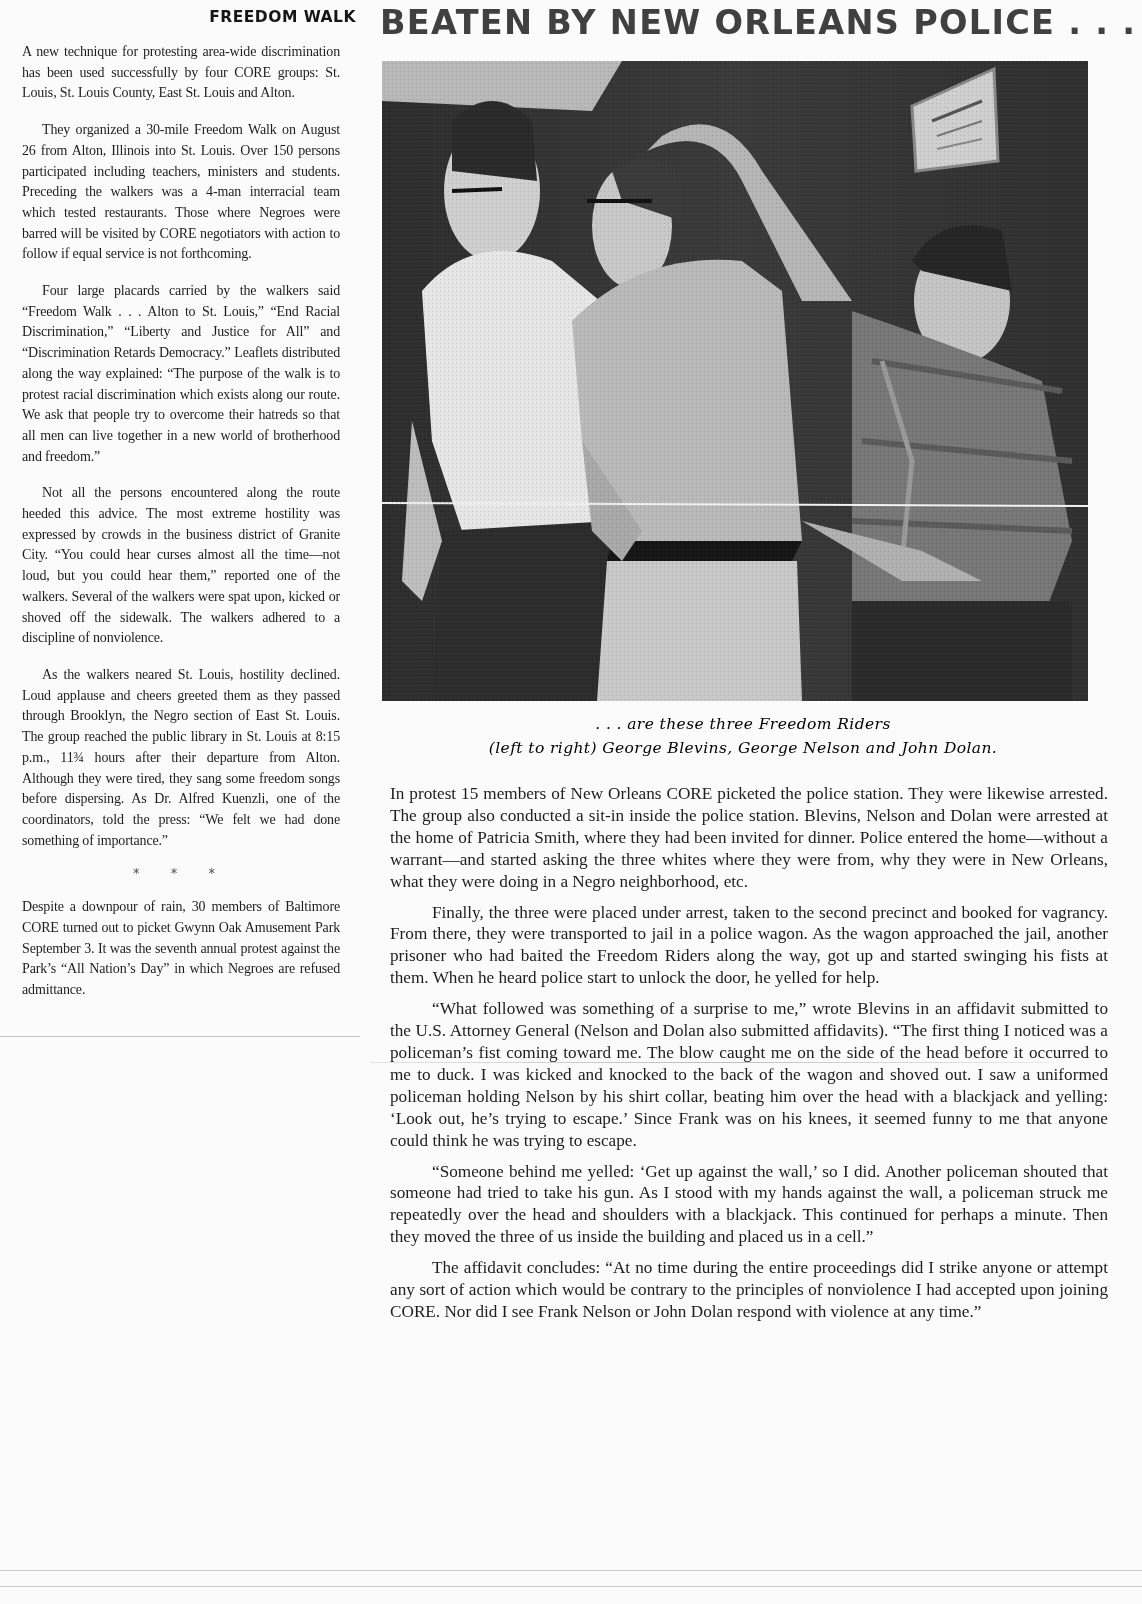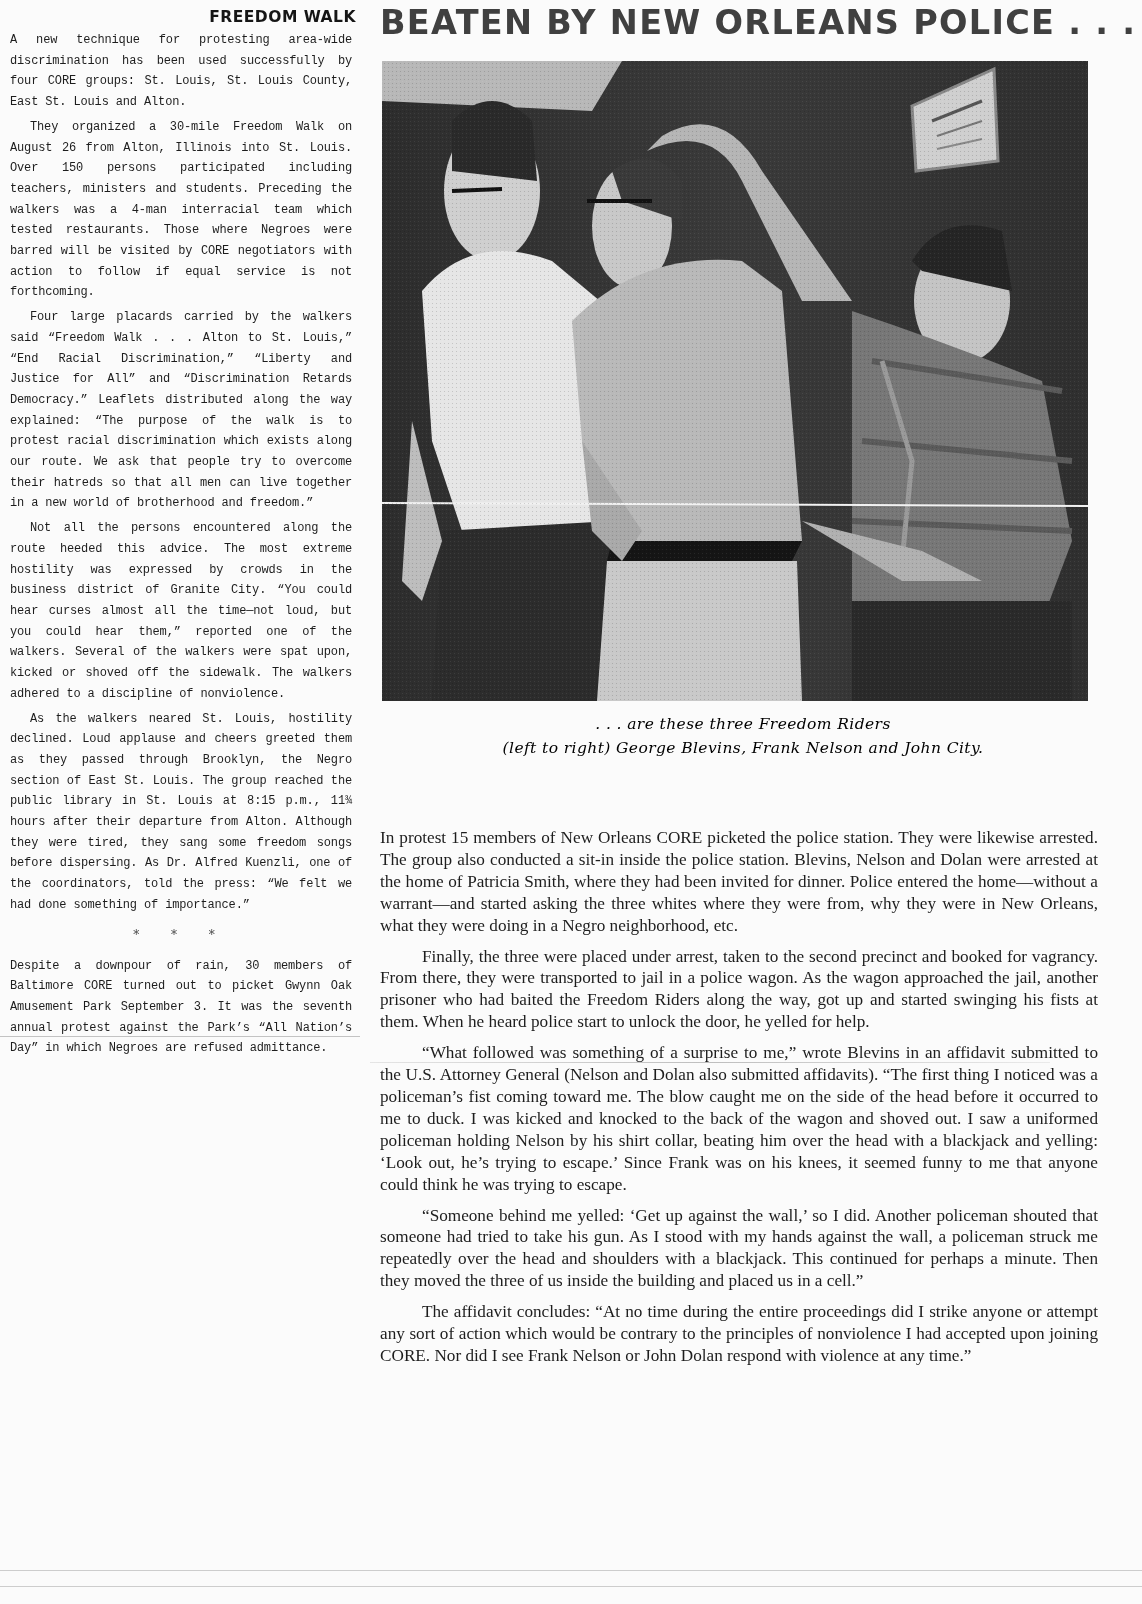--- a/index.html
+++ b/index.html
@@ -11,23 +11,23 @@
   }
   .col-left {
     position: absolute; left: 6px; top: 8px; width: 350px;
   }
   .section-head {
     font-family: "DejaVu Sans", "Liberation Sans", sans-serif;
     font-weight: bold; font-size: 15.5px; letter-spacing: 0.5px;
     margin: 0 0 4px 0; color: #151515; text-align: right;
   }
   .left-body p {
-    margin: 4px; font-size: 12px; line-height: 20.7px;
+    margin: 16px; font-size: 14px; line-height: 20.7px;
     text-align: justify; text-indent: 20px;
-    font-family: Liberation Mono, monospace; letter-spacing: -0.15px;
+    font-family: Liberation Serif, serif; letter-spacing: -0.15px;
   }
   .left-body p.noindent { text-indent: 0; }
   .stars {
     text-align: center; font-size: 12px; letter-spacing: 14px;
     margin: 12px 0 14px 0; color: #444;
   }
   .col-right {
     position: absolute; left: 380px; top: 0; width: 726px;
   }
   .headline {
@@ -39,21 +39,21 @@
     position: absolute; left: 2px; top: 61px; width: 706px; height: 640px;
     background: #3b3b3b; overflow: hidden;
   }
   .photo svg { display: block; }
   .caption {
     position: absolute; top: 712px; left: 0; width: 726px;
     text-align: center; font-style: italic; font-size: 15.5px;
     line-height: 24px; color: #000000; letter-spacing: 0.4px;
   }
   .right-body {
-    position: absolute; top: 783px; left: 0; width: 718px; margin-top: 44px;
+    position: absolute; top: 783px; left: 10px; width: 718px;
   }
   .right-body p {
     margin: 0 0 9px 0; font-family: "Liberation Serif", serif;
     font-size: 17.2px; line-height: 21.9px; text-align: justify;
     text-indent: 42px;
   }
   .right-body p.noindent { text-indent: 0; }
   .crease {
     position: absolute; left: 370px; top: 1062px; width: 680px; height: 1px;
     background: linear-gradient(90deg, rgba(140,140,140,0.2), rgba(140,140,140,0.55), rgba(140,140,140,0.15));
@@ -138,21 +138,21 @@
         <path d="M420,460 L540,490 L600,520 L520,520 Z" fill="#b0b0b0"></path>
         <rect x="470" y="540" width="220" height="100" fill="#2a2a2a"></rect>
       </g>
       <line x1="0" y1="442" x2="706" y2="445" stroke="#f2f2f2" stroke-width="2"></line>
       <rect width="706" height="640" fill="url(#grain)"></rect>
     </svg>
   </div>
 
   <div class="caption">
     <div>. . . are these three Freedom Riders</div>
-    <div>(left to right) George Blevins, Frank Nelson and John City.</div>
+    <div>(left to right) George Blevins, George Nelson and John Dolan.</div>
   </div>
 
   <div class="right-body">
     <p class="noindent">In protest 15 members of New Orleans CORE picketed the police station. They were likewise arrested. The group also conducted a sit-in inside the police station. Blevins, Nelson and Dolan were arrested at the home of Patricia Smith, where they had been invited for dinner. Police entered the home—without a warrant—and started asking the three whites where they were from, why they were in New Orleans, what they were doing in a Negro neighborhood, etc.</p>
     <p>Finally, the three were placed under arrest, taken to the second precinct and booked for vagrancy. From there, they were transported to jail in a police wagon. As the wagon approached the jail, another prisoner who had baited the Freedom Riders along the way, got up and started swinging his fists at them. When he heard police start to unlock the door, he yelled for help.</p>
     <p>“What followed was something of a surprise to me,” wrote Blevins in an affidavit submitted to the U.S. Attorney General (Nelson and Dolan also submitted affidavits). “The first thing I noticed was a policeman’s fist coming toward me. The blow caught me on the side of the head before it occurred to me to duck. I was kicked and knocked to the back of the wagon and shoved out. I saw a uniformed policeman holding Nelson by his shirt collar, beating him over the head with a blackjack and yelling: ‘Look out, he’s trying to escape.’ Since Frank was on his knees, it seemed funny to me that anyone could think he was trying to escape.</p>
     <p>“Someone behind me yelled: ‘Get up against the wall,’ so I did. Another policeman shouted that someone had tried to take his gun. As I stood with my hands against the wall, a policeman struck me repeatedly over the head and shoulders with a blackjack. This continued for perhaps a minute. Then they moved the three of us inside the building and placed us in a cell.”</p>
     <p>The affidavit concludes: “At no time during the entire proceedings did I strike anyone or attempt any sort of action which would be contrary to the principles of nonviolence I had accepted upon joining CORE. Nor did I see Frank Nelson or John Dolan respond with violence at any time.”</p>
   </div>
 </div>

